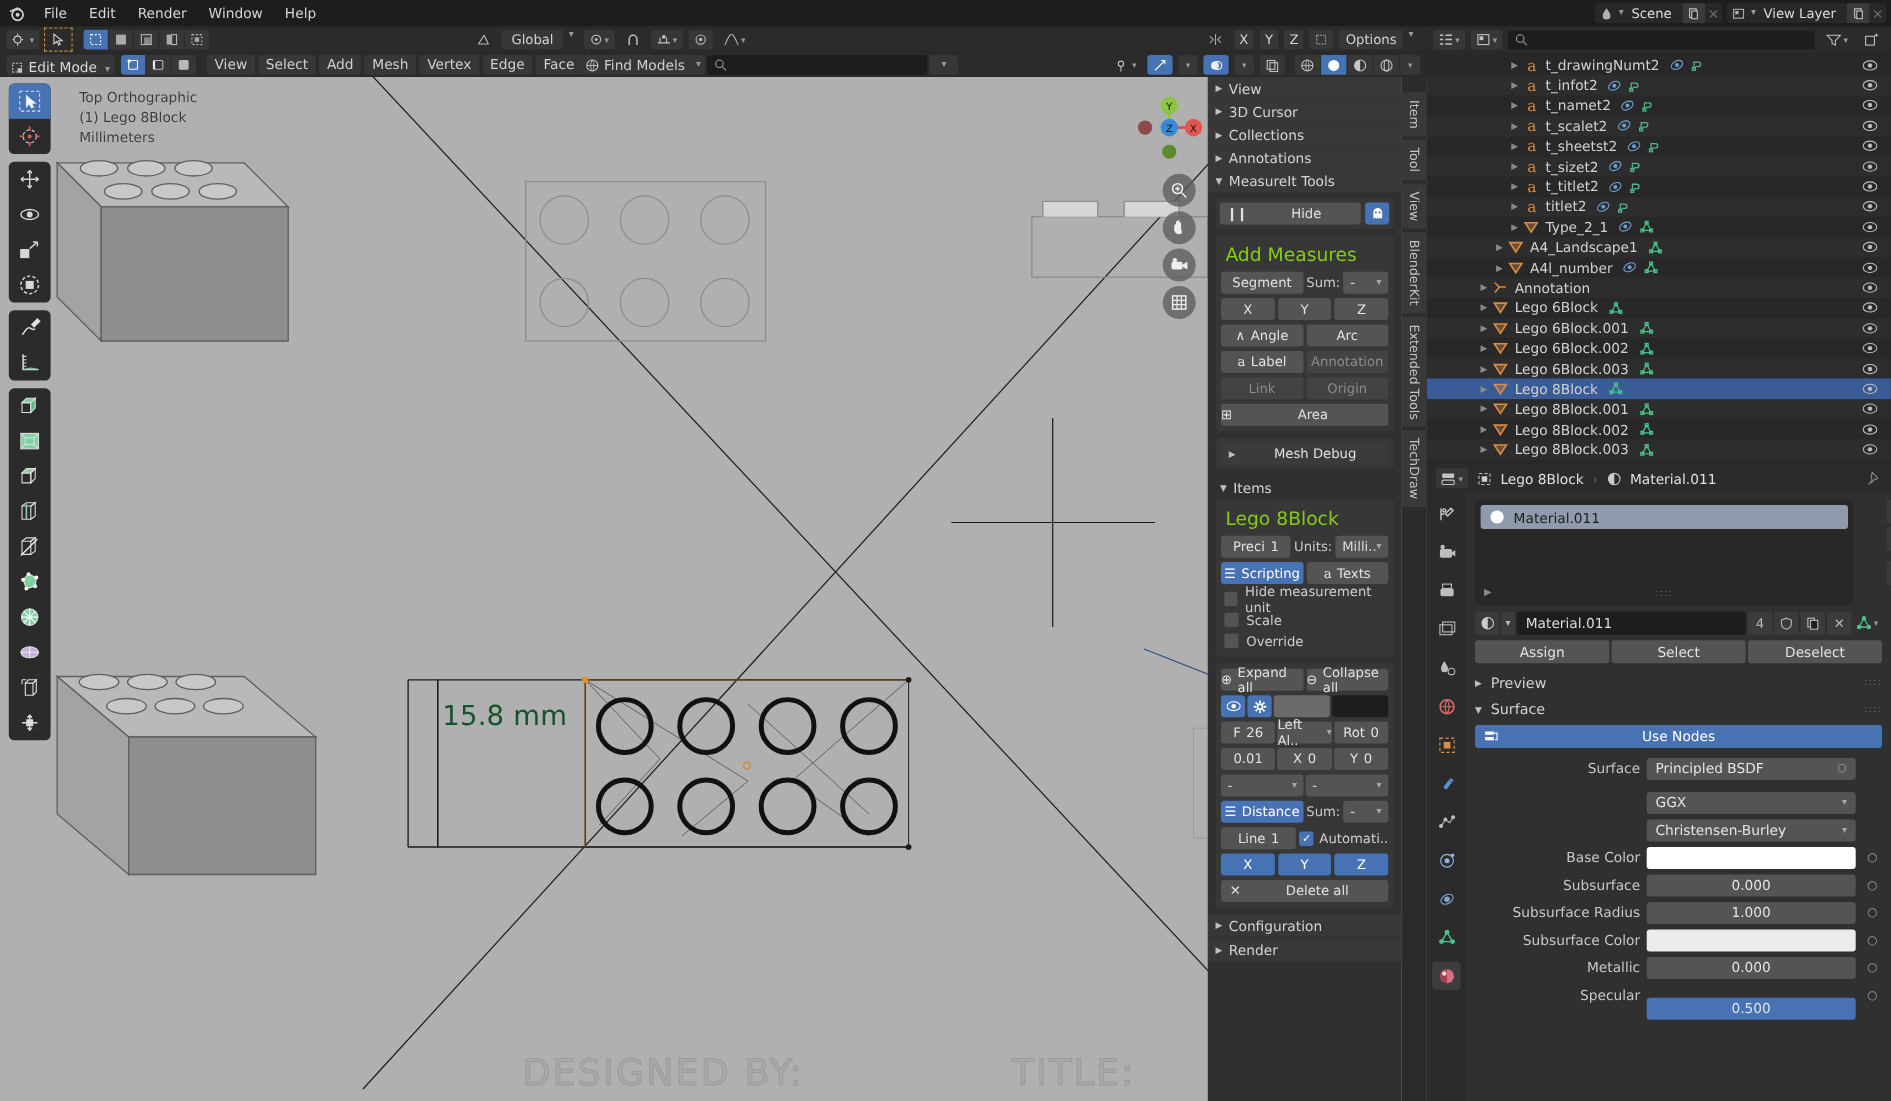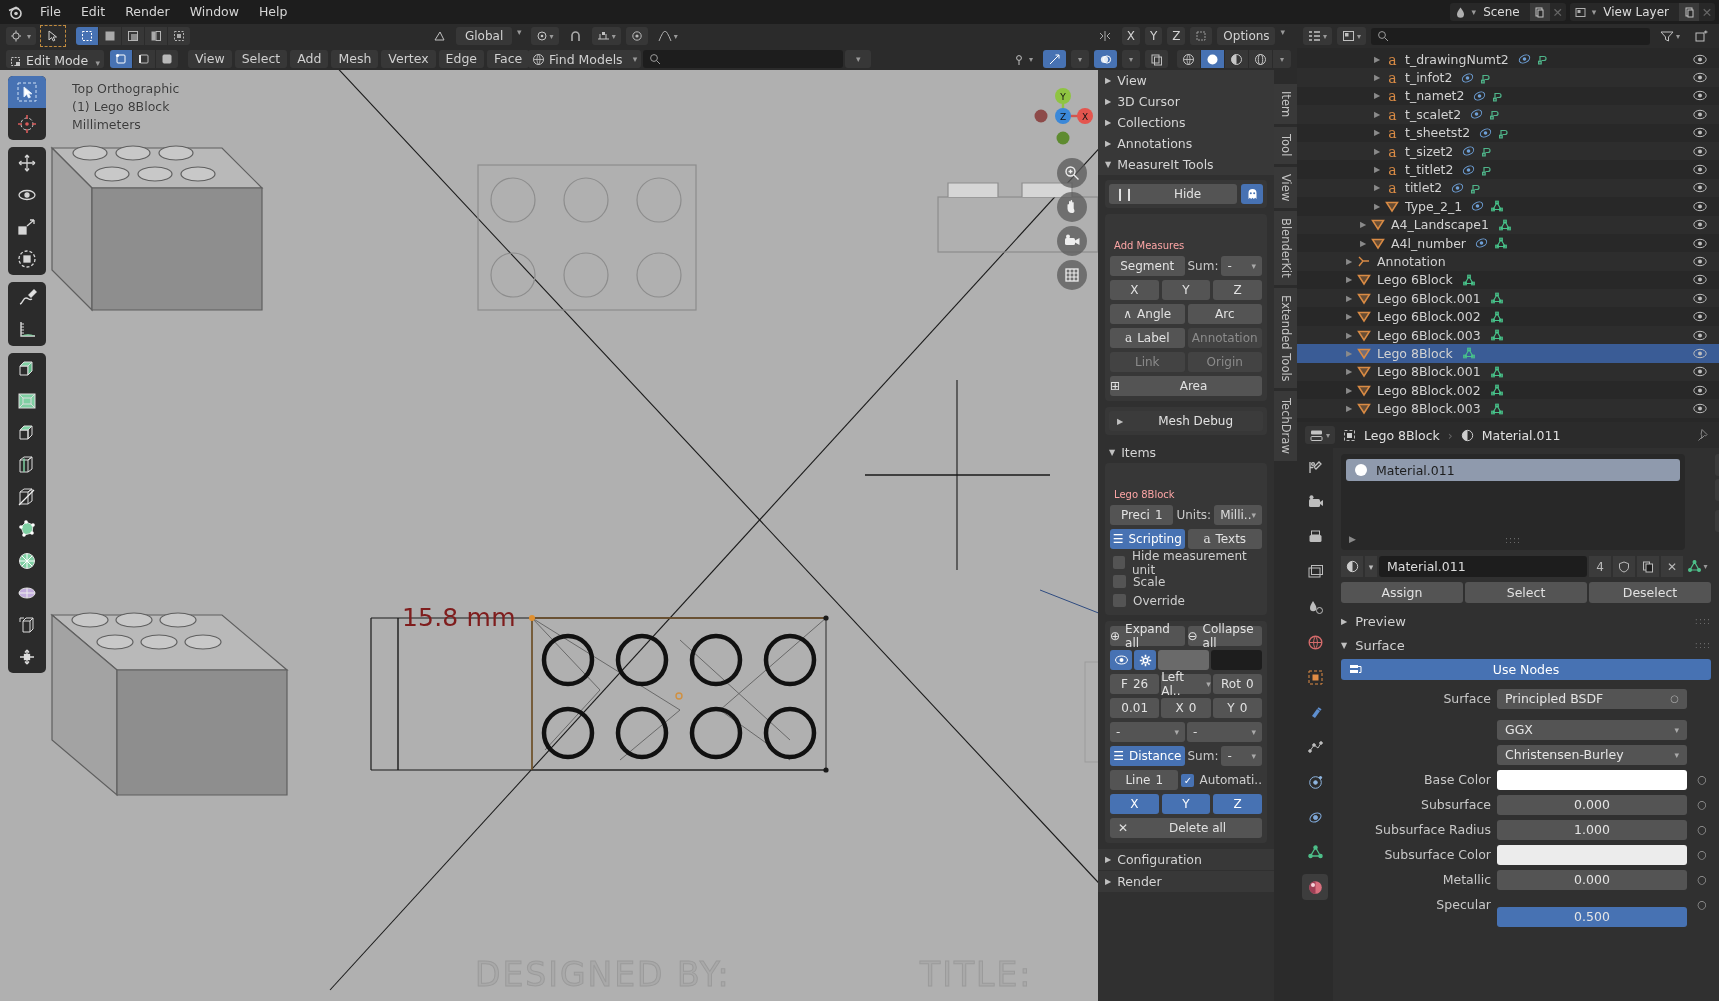--- a/index.html
+++ b/index.html
@@ -57,40 +57,40 @@
   .viewport { position:absolute; left:0; top:70px; width:1297px; height:931px; background:#b0b0b0; overflow:hidden; }
   .vp-text { position:absolute; left:72px; top:10px; color:#3a3a3a; font-size:12.5px; line-height:18px; }
   .vp-text div { text-shadow: 0 0 1px rgba(255,255,255,.35); }
 
   
   .gizmo { position:absolute; right:198px; top:10px; width:72px; height:72px; }
   .nav-btns { position:absolute; right:210px; top:88px; display:flex; flex-direction:column; gap:4px; }
   .navb { width:30px; height:30px; border-radius:50%; background:rgba(90,90,90,.75);
     display:flex; align-items:center; justify-content:center; color:#e8e8e8; }
 
-  .meas-label { position:absolute; color:#7f1d1d; font-size:25px; letter-spacing:.2px; }
+  .meas-label { position:absolute; color:#14532d; font-size:25px; letter-spacing:.2px;margin-top:33px; }
   .faint-title { position:absolute; color:#a9a9a9; font-size:33px; letter-spacing:2px;
     -webkit-text-stroke:1px #9b9b9b; }
 
   
   .npanel { position:absolute; left:1098px; top:70px; width:176px; height:931px; background:#303030; overflow:hidden;}
   .np-sub { background:#303030; padding:5px 7px; }
   .box { background:#373737; border-radius:4px; padding:5px; margin-bottom:6px; }
   .b { height:20px; background:#545454; border-radius:3px; display:flex; align-items:center;
     justify-content:center; color:#e2e2e2; font-size:12px; margin-bottom:4px; gap:5px;}
   .b.dim { background:#434343; color:#8b8b8b; }
   .b.blue { background:#4772b3; color:#fff; }
   .brow { display:flex; gap:3px; margin-bottom:4px; }
   .brow > .b { flex:1; margin-bottom:0; }
   .np-head { height:21px; display:flex; align-items:center; gap:6px; padding:0 7px; color:#d5d5d5; font-size:12.5px;
     background:#383838; }
   .tri { font-size:8px; color:#c0c0c0; }
   .chk { display:flex; align-items:center; gap:7px; height:19px; color:#cfcfcf; font-size:12px; padding-left:3px;}
   .chkbox { width:13px; height:13px; background:#545454; border-radius:2px; }
-  .lbl-txt { color:#fca5a5; font-size:10px; padding:3px 4px 5px;margin-top:18px; }
+  .lbl-txt { color:#84cc16; font-size:17px; padding:3px 4px 5px; }
   .sel2 { display:flex; height:20px; background:#545454; border-radius:3px; align-items:center;
      padding:0 6px; color:#ddd; font-size:12px; margin-bottom:4px;}
   .sel2 .caret{ margin-left:auto; font-size:9px; color:#aaa;}
 
   
   .vtabs { position:absolute; left:1274px; top:70px; width:23px; height:931px; background:#2b2b2b; }
   .vtab { width:23px; background:#393939; color:#c4c4c4; font-size:11.5px; margin-bottom:3px;
     writing-mode:vertical-rl; text-orientation:mixed; display:flex; align-items:center;
     justify-content:center; padding:7px 0; border-radius:0 0 0 0;}
 

